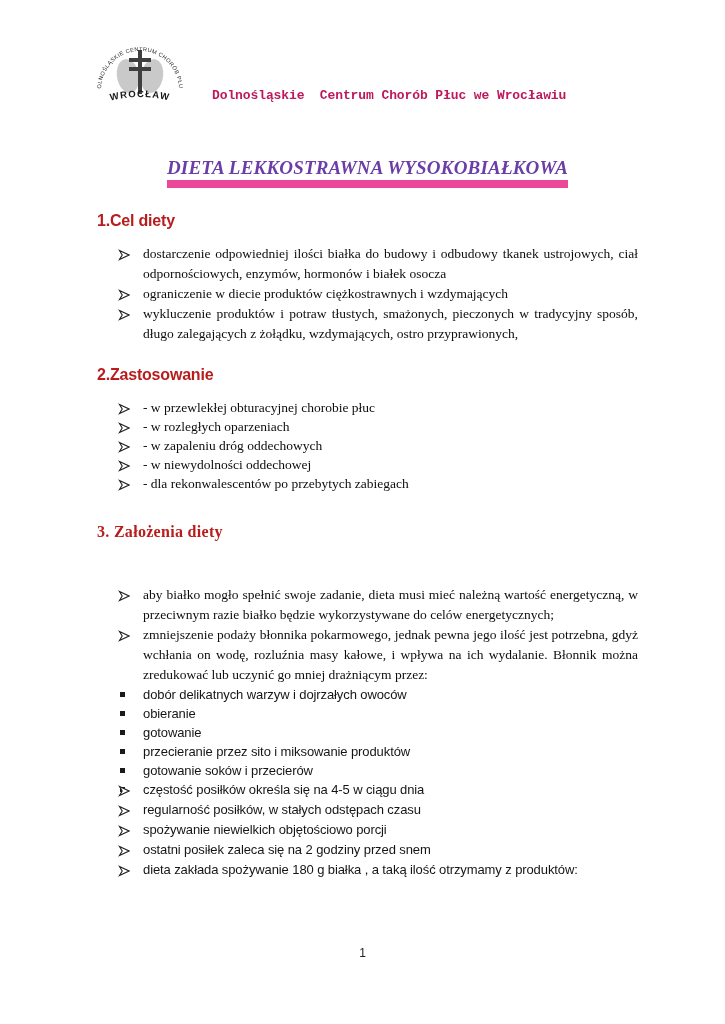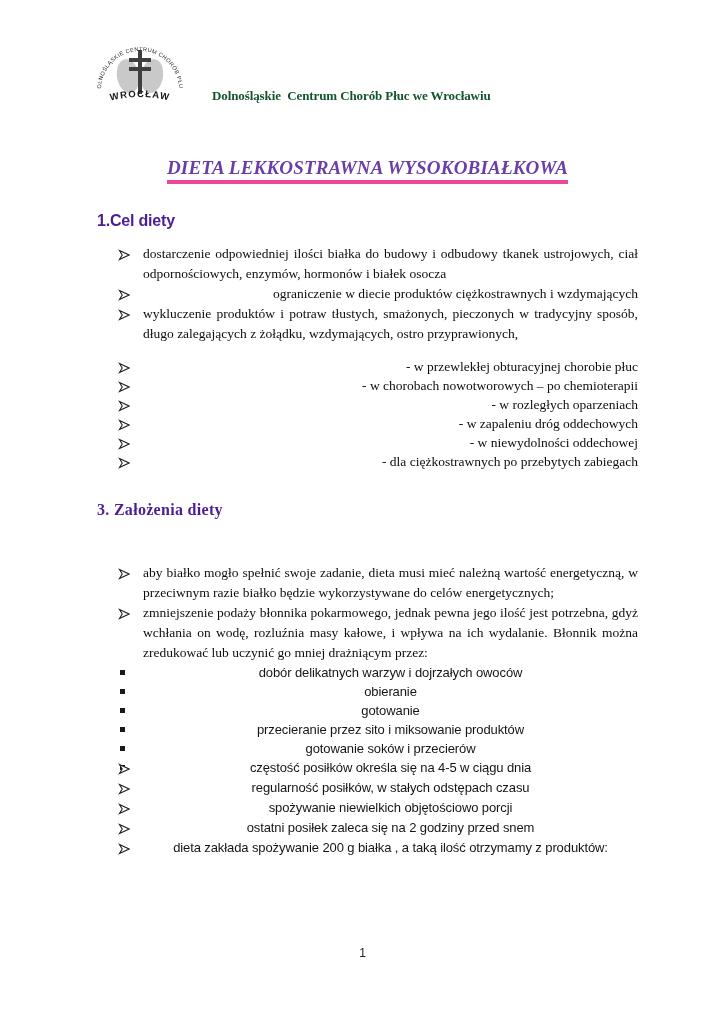--- a/index.html
+++ b/index.html
@@ -7,58 +7,58 @@
     position:relative;
     width:725px;height:1024px;
     background:#ffffff;
     overflow:hidden;
     color:#111;
   }
   
   .logo{position:absolute;left:90px;top:36px;width:100px;height:74px;}
   .org-name{
     position:absolute;left:212px;top:88px;
-    font-family:Liberation Serif, serif;
+    font-family:Liberation Mono, monospace;
     font-weight:bold;font-size:13px;letter-spacing:-0.1px;
-    white-space:pre;color:#14532d;
+    white-space:pre;color:#be185d;
   }
   
   .main{position:absolute;left:97px;top:0;width:541px;}
   .title-block{margin-top:148px;text-align:center;}
   .title-line{
     display:block;line-height:42px;
   }
   .title-line span{
     font-family:"Liberation Serif",serif;
     font-style:italic;font-weight:bold;
     font-size:19px;letter-spacing:0.2px;
     color:#6a3ea6;
     display:inline-block;line-height:23px;
-    border-bottom:4px solid #ec4899;padding-bottom:1px;
+    border-bottom:8px solid #ec4899;padding-bottom:1px;
   }
   
   .section-heading{
-    margin:0;font-size:16px;line-height:21px;color:#4c1d95;
+    margin:0;font-size:16px;line-height:21px;color:#b91c1c;
   }
   .section-heading.sans{font-family:"Liberation Sans",sans-serif;font-weight:bold;margin-top:20px;letter-spacing:-0.2px;}
   .section-heading.serif{font-family:"Liberation Serif",serif;font-weight:bold;margin-top:28px;letter-spacing:0.3px;}
   .bullet-list{list-style:none;margin:13px 0 0 0;padding:0;}
   .bullet-list.gap-large{margin-top:43px;}
   .bullet-item{
     position:relative;
     padding-left:46px;
     margin:0;
   }
   .bullet-item.serif{
     font-family:"Liberation Serif",serif;
-    font-size:13.5px;line-height:20px;color:#0d0d0d;text-align:right;
+    font-size:13.5px;line-height:20px;color:#0d0d0d;
   }
   .bullet-item.sans{
     font-family:"Liberation Sans",sans-serif;
-    font-size:13px;line-height:20px;color:#151515;letter-spacing:-0.1px;text-align:center;
+    font-size:13px;line-height:20px;color:#151515;letter-spacing:-0.1px;
   }
   .sec-2 .bullet-item.serif{line-height:19px;}
   .bullet-item.m-square{line-height:19px;}
   .bullet-item.justify{text-align:justify;}
   .marker{
     position:absolute;left:21px;top:0;
     width:20px;display:inline-block;
   }
   .marker svg{display:block;margin-top:4.5px;}
   .m-square .marker{left:23px;}
@@ -118,51 +118,47 @@
               </svg>
             </span><span class="item-text">ograniczenie w diecie produktów ciężkostrawnych i wzdymających</span></li>
           <li class="bullet-item serif m-arrow justify"><span class="marker">
               <svg width="12" height="12" viewBox="0 0 12 12">
                 <path d="M1.5 1.5 L11 6 L1.5 10.5 L4.2 6 Z" fill="#ffffff" stroke="#222222" stroke-width="1.1" stroke-linejoin="miter"></path>
               </svg>
             </span><span class="item-text">wykluczenie produktów i potraw tłustych, smażonych, pieczonych w tradycyjny sposób, długo zalegających z żołądku, wzdymających, ostro przyprawionych,</span></li>
         </ul>
       </section>
       <section class="doc-section sec-2">
+        <h2 class="section-heading sans">2.Zastosowanie</h2>
         <ul class="bullet-list">
           <li class="bullet-item serif m-arrow"><span class="marker">
               <svg width="12" height="12" viewBox="0 0 12 12">
                 <path d="M1.5 1.5 L11 6 L1.5 10.5 L4.2 6 Z" fill="#ffffff" stroke="#222222" stroke-width="1.1" stroke-linejoin="miter"></path>
               </svg>
             </span><span class="item-text">- w przewlekłej obturacyjnej chorobie płuc</span></li>
           <li class="bullet-item serif m-arrow"><span class="marker">
               <svg width="12" height="12" viewBox="0 0 12 12">
                 <path d="M1.5 1.5 L11 6 L1.5 10.5 L4.2 6 Z" fill="#ffffff" stroke="#222222" stroke-width="1.1" stroke-linejoin="miter"></path>
               </svg>
-            </span><span class="item-text">- w chorobach nowotworowych – po chemioterapii</span></li>
-          <li class="bullet-item serif m-arrow"><span class="marker">
-              <svg width="12" height="12" viewBox="0 0 12 12">
-                <path d="M1.5 1.5 L11 6 L1.5 10.5 L4.2 6 Z" fill="#ffffff" stroke="#222222" stroke-width="1.1" stroke-linejoin="miter"></path>
-              </svg>
             </span><span class="item-text">- w rozległych oparzeniach</span></li>
           <li class="bullet-item serif m-arrow"><span class="marker">
               <svg width="12" height="12" viewBox="0 0 12 12">
                 <path d="M1.5 1.5 L11 6 L1.5 10.5 L4.2 6 Z" fill="#ffffff" stroke="#222222" stroke-width="1.1" stroke-linejoin="miter"></path>
               </svg>
             </span><span class="item-text">- w zapaleniu dróg oddechowych</span></li>
           <li class="bullet-item serif m-arrow"><span class="marker">
               <svg width="12" height="12" viewBox="0 0 12 12">
                 <path d="M1.5 1.5 L11 6 L1.5 10.5 L4.2 6 Z" fill="#ffffff" stroke="#222222" stroke-width="1.1" stroke-linejoin="miter"></path>
               </svg>
             </span><span class="item-text">- w niewydolności oddechowej</span></li>
           <li class="bullet-item serif m-arrow"><span class="marker">
               <svg width="12" height="12" viewBox="0 0 12 12">
                 <path d="M1.5 1.5 L11 6 L1.5 10.5 L4.2 6 Z" fill="#ffffff" stroke="#222222" stroke-width="1.1" stroke-linejoin="miter"></path>
               </svg>
-            </span><span class="item-text">- dla ciężkostrawnych po przebytych zabiegach</span></li>
+            </span><span class="item-text">- dla rekonwalescentów po przebytych zabiegach</span></li>
         </ul>
       </section>
       <section class="doc-section sec-3">
         <h2 class="section-heading serif">3. Założenia diety</h2>
         <ul class="bullet-list gap-large">
           <li class="bullet-item serif m-arrow justify"><span class="marker">
               <svg width="12" height="12" viewBox="0 0 12 12">
                 <path d="M1.5 1.5 L11 6 L1.5 10.5 L4.2 6 Z" fill="#ffffff" stroke="#222222" stroke-width="1.1" stroke-linejoin="miter"></path>
               </svg>
             </span><span class="item-text">aby białko mogło spełnić swoje zadanie, dieta musi mieć należną wartość energetyczną, w przeciwnym razie białko będzie wykorzystywane do celów energetycznych;</span></li>
@@ -206,19 +202,19 @@
             </span><span class="item-text">spożywanie niewielkich objętościowo porcji</span></li>
           <li class="bullet-item sans m-arrow"><span class="marker">
               <svg width="12" height="12" viewBox="0 0 12 12">
                 <path d="M1.5 1.5 L11 6 L1.5 10.5 L4.2 6 Z" fill="#ffffff" stroke="#222222" stroke-width="1.1" stroke-linejoin="miter"></path>
               </svg>
             </span><span class="item-text">ostatni posiłek zaleca się na 2 godziny przed snem</span></li>
           <li class="bullet-item sans m-arrow"><span class="marker">
               <svg width="12" height="12" viewBox="0 0 12 12">
                 <path d="M1.5 1.5 L11 6 L1.5 10.5 L4.2 6 Z" fill="#ffffff" stroke="#222222" stroke-width="1.1" stroke-linejoin="miter"></path>
               </svg>
-            </span><span class="item-text">dieta zakłada spożywanie 200 g białka , a taką ilość otrzymamy z produktów:</span></li>
+            </span><span class="item-text">dieta zakłada spożywanie 180 g białka , a taką ilość otrzymamy z produktów:</span></li>
         </ul>
       </section>
     </div>
 
   <div class="page-number">1</div>
 </div>
 
 </body></html>

